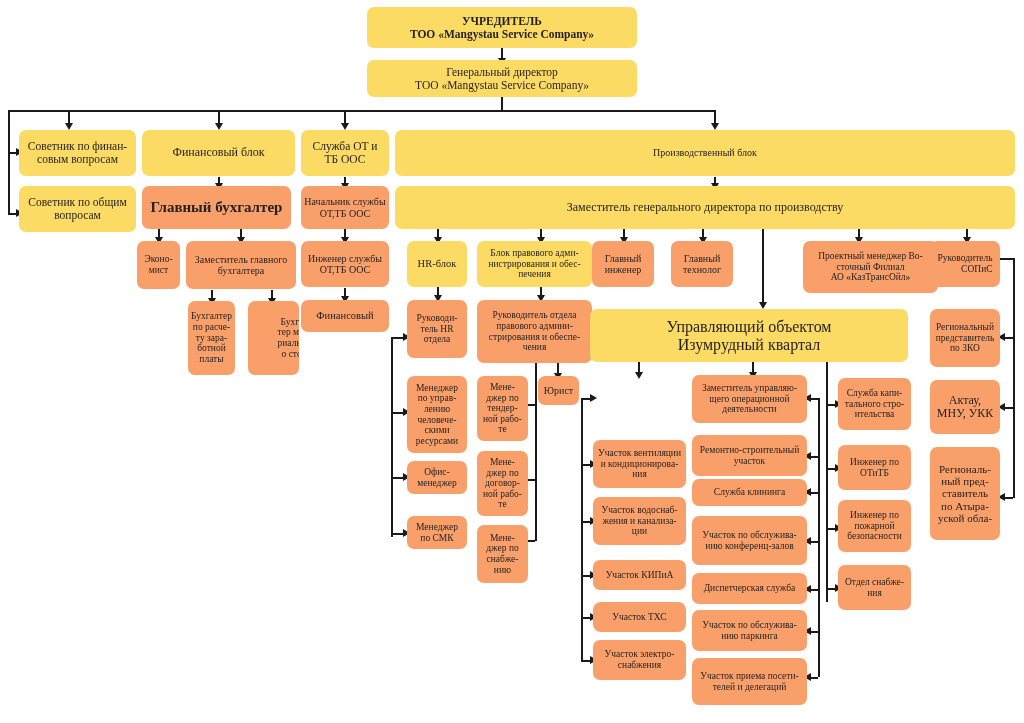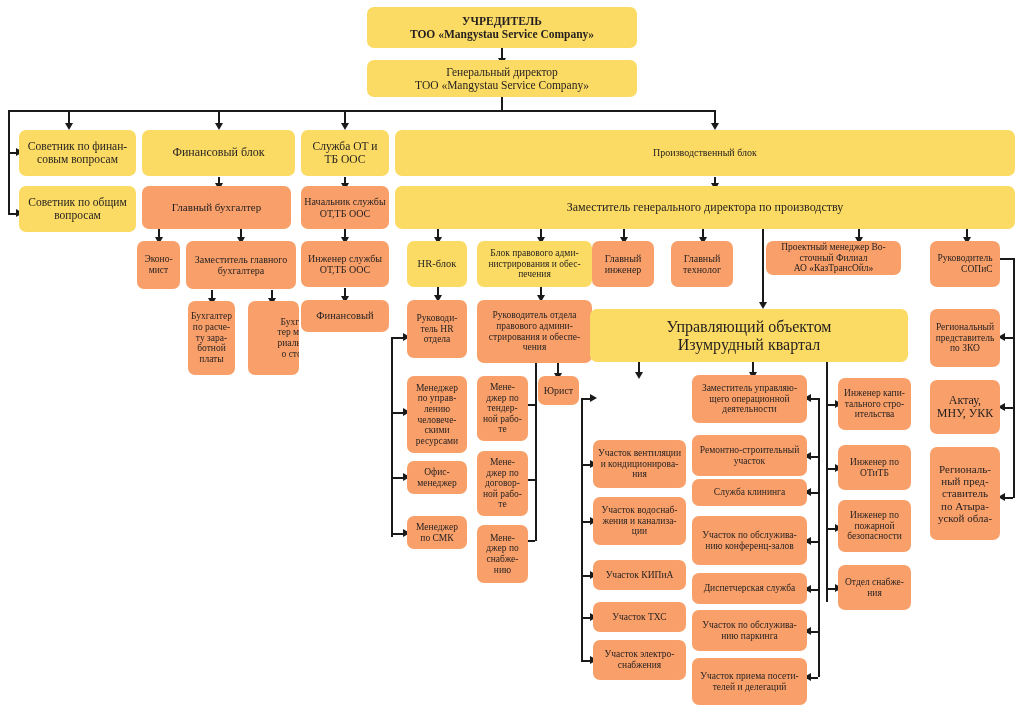--- a/index.html
+++ b/index.html
@@ -183,21 +183,21 @@
 ТОО «Mangystau Service Company»</div>
 
   <div class="box yellow" style="left:19px;top:130px;width:117px;height:46px;font-size:11.5px;">Советник по финан-
 совым вопросам</div>
 
   <div class="box yellow" style="left:19px;top:186px;width:117px;height:46px;font-size:11.5px;">Советник по общим
 вопросам</div>
 
   <div class="box yellow" style="left:142px;top:130px;width:153px;height:46px;font-size:12px;">Финансовый блок</div>
 
-  <div class="box orange" style="left:142px;top:186px;width:149px;height:43px;font-size:11px;">Главный бухгалтер</div>
+  <div class="box orange" style="left:142px;top:186px;width:149px;height:43px;font-size:15px;font-weight:bold;">Главный бухгалтер</div>
 
   <div class="box orange" style="left:137px;top:241px;width:43px;height:48px;font-size:9.5px;">Эконо-
 мист</div>
 
   <div class="box orange" style="left:186px;top:241px;width:110px;height:48px;font-size:10px;">Заместитель главного
 бухгалтера</div>
 
   <div class="box orange" style="left:188px;top:301px;width:47px;height:74px;font-size:9.5px;">Бухгалтер
 по расче-
 ту зара-
@@ -270,21 +270,21 @@
 нию</div>
 
   <div class="box orange" style="left:538px;top:376px;width:41px;height:29px;font-size:10px;">Юрист</div>
 
   <div class="box orange" style="left:592px;top:241px;width:62px;height:46px;font-size:10px;">Главный
 инженер</div>
 
   <div class="box orange" style="left:671px;top:241px;width:62px;height:46px;font-size:10px;">Главный
 технолог</div>
 
-  <div class="box orange" style="left:766px;top:241px;width:135px;height:34px;font-size:9.5px;">Проектный менеджер Во-
+  <div class="box orange" style="left:803px;top:241px;width:135px;height:52px;font-size:9.5px;">Проектный менеджер Во-
 сточный Филиал
 АО «КазТрансОйл»</div>
 
   <div class="box orange" style="left:930px;top:241px;width:70px;height:46px;font-size:9.5px;text-align:right;">Руководитель
 СОПиС</div>
 
   <div class="box orange" style="left:930px;top:309px;width:70px;height:58px;font-size:9.5px;">Региональный
 представитель
 по ЗКО</div>
 
@@ -304,21 +304,21 @@
   <div class="box orange" style="left:593px;top:440px;width:93px;height:48px;font-size:9.5px;">Участок вентиляции
 и кондиционирова-
 ния</div>
 
   <div class="box orange" style="left:593px;top:497px;width:93px;height:48px;font-size:9.5px;">Участок водоснаб-
 жения и канализа-
 ции</div>
 
   <div class="box orange" style="left:593px;top:560px;width:93px;height:30px;font-size:9.5px;">Участок КИПиА</div>
 
-  <div class="box orange" style="left:593px;top:602px;width:93px;height:30px;font-size:9.5px;">Участок ТХС</div>
+  <div class="box orange" style="left:593px;top:602px;width:93px;height:30px;font-size:9.5px;border-radius:8px;">Участок ТХС</div>
 
   <div class="box orange" style="left:593px;top:640px;width:93px;height:40px;font-size:9.5px;">Участок электро-
 снабжения</div>
 
   <div class="box orange" style="left:692px;top:375px;width:115px;height:48px;font-size:9.5px;">Заместитель управляю-
 щего операционной
 деятельности</div>
 
   <div class="box orange" style="left:692px;top:435px;width:115px;height:41px;font-size:9.5px;">Ремонтно-строительный
 участок</div>
@@ -329,21 +329,21 @@
 нию конференц-залов</div>
 
   <div class="box orange" style="left:692px;top:573px;width:115px;height:31px;font-size:9.5px;">Диспетчерская служба</div>
 
   <div class="box orange" style="left:692px;top:610px;width:115px;height:41px;font-size:9.5px;">Участок по обслужива-
 нию паркинга</div>
 
   <div class="box orange" style="left:692px;top:658px;width:115px;height:47px;font-size:9.5px;text-align:center;">Участок приема посети-
 телей и делегаций</div>
 
-  <div class="box orange" style="left:838px;top:378px;width:73px;height:52px;font-size:9.5px;">Инженер капи-
+  <div class="box orange" style="left:838px;top:378px;width:73px;height:52px;font-size:9.5px;">Служба капи-
 тального стро-
 ительства</div>
 
   <div class="box orange" style="left:838px;top:445px;width:73px;height:45px;font-size:9.5px;">Инженер по
 ОТиТБ</div>
 
   <div class="box orange" style="left:838px;top:500px;width:73px;height:52px;font-size:9.5px;">Инженер по
 пожарной
 безопасности</div>
 

